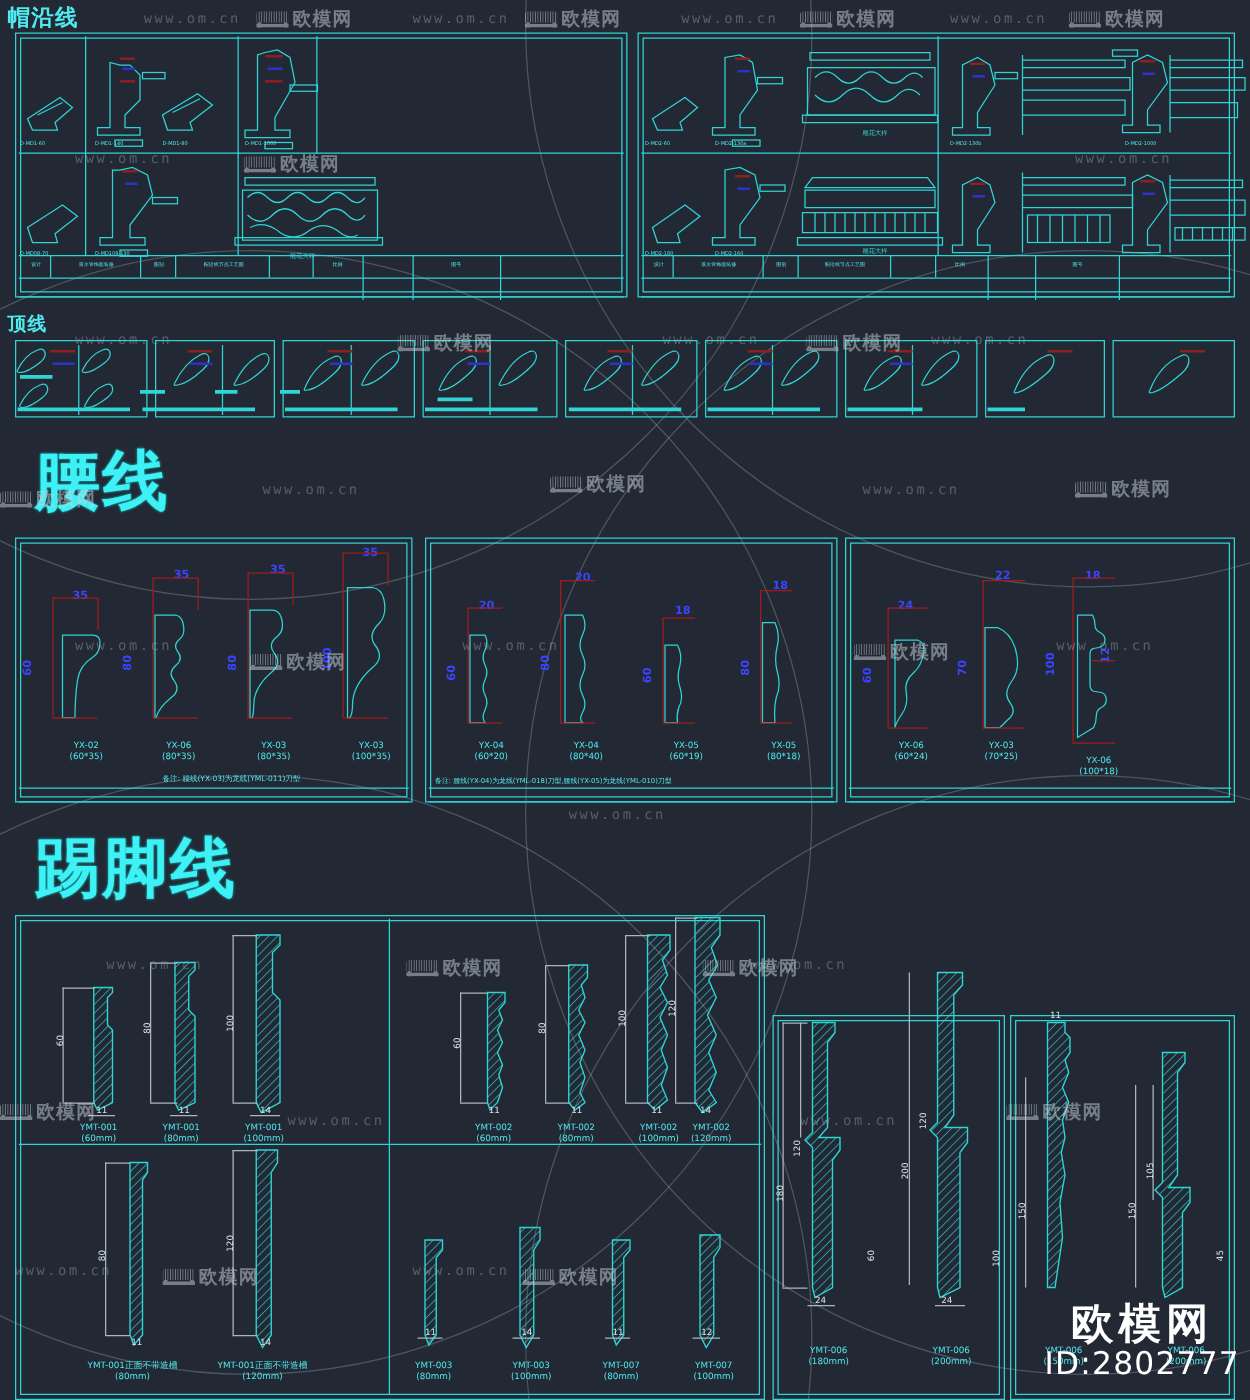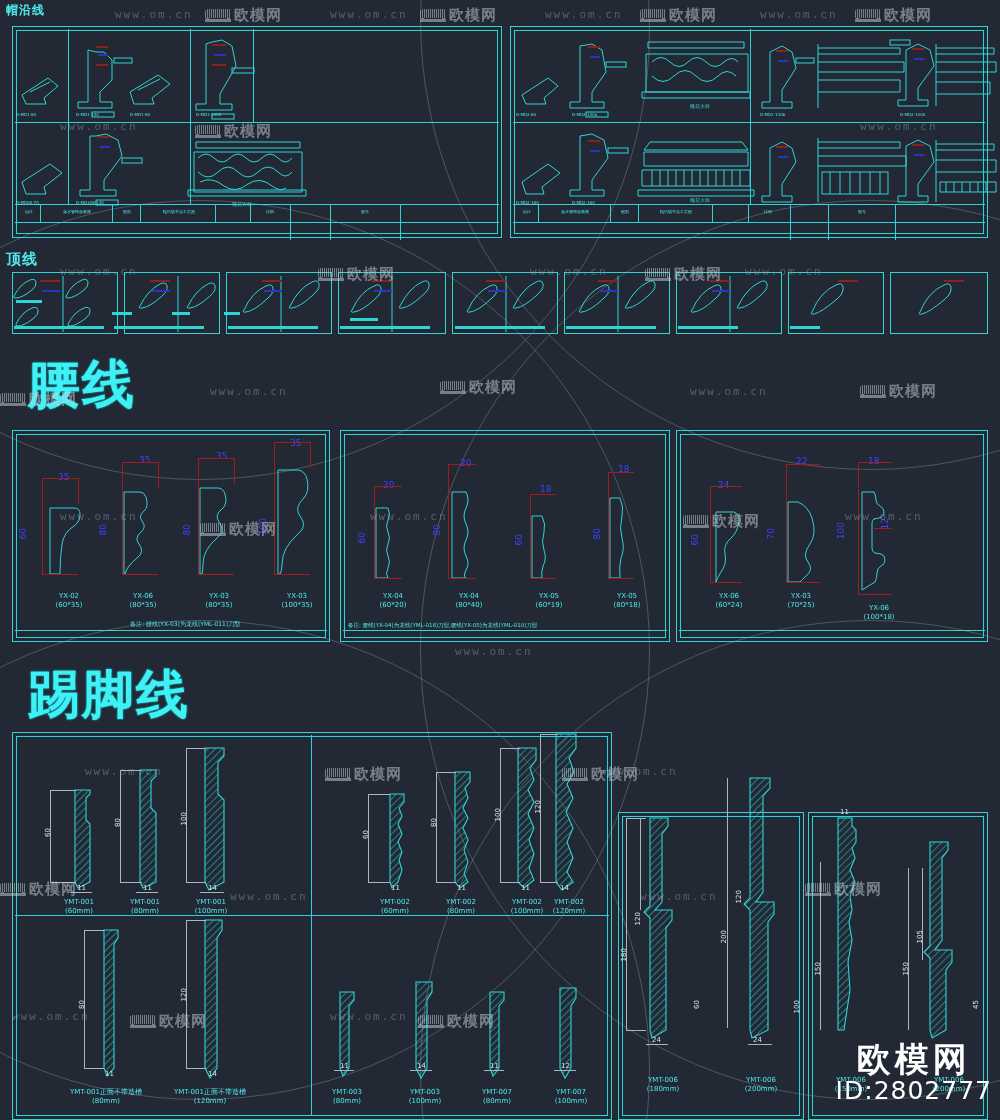--- a/index.html
+++ b/index.html
@@ -38,21 +38,21 @@
   .bigwm .id { font-size:25px; letter-spacing:1px; line-height:1.2;
                font-family:"DejaVu Sans","Liberation Sans",sans-serif; }
 
   
   .arc { position:absolute; border:1px solid rgba(190,200,210,.28);
          border-radius:50%; pointer-events:none; }
 
   
   .lbl { position:absolute; color:#4fe9ee; font-size:7px; text-align:center;
          line-height:1.25; white-space:nowrap; }
-  .dim { position:absolute; color:#3b44ff; font-weight:normal; font-size:9px; }
+  .dim { position:absolute; color:#3b44ff; font-weight:bold; font-size:9px; }
   .dim-v { writing-mode:vertical-rl; transform:rotate(180deg); }
   .dimw { position:absolute; color:#d8e2e8; font-size:7px; }
   .redline { position:absolute; background:#a01c1c; }
   .redv { width:1px; } .redh { height:1px; }
   .whiteline{ position:absolute; background:#aab6bf; }
   .whv{width:1px;} .whh{height:1px;}
   svg { position:absolute; overflow:visible; }
   .sk { fill:none; stroke:#2fd4d4; stroke-width:1; }
   .sk-h { fill:url(#hatch); stroke:#2fd4d4; stroke-width:1.1; }
   .tiny { position:absolute; background:#2fd4d4; height:3px; }
@@ -70,21 +70,21 @@
 <div class="arc" style="left:420px;top:620px;width:900px;height:900px;"></div>
 
 <svg width="0" height="0" style="position:absolute">
   <defs>
     <pattern id="hatch" width="5" height="5" patternUnits="userSpaceOnUse" patternTransform="rotate(45)">
       <line x1="0" y1="0" x2="0" y2="5" stroke="#2fd4d4" stroke-width="1"></line>
     </pattern>
   </defs>
 </svg>
 
-<div class="hd-small" style="left:6px;top:2px;font-size:12px;">帽沿线</div>
+<div class="hd-small" style="left:6px;top:2px;font-size:18px;">帽沿线</div>
 
 <div class="panel" style="left:12px;top:26px;width:490px;height:212px;">
   <div class="panel-in"></div>
 </div>
 <div>
   <div class="whiteline" style="left:15px;top:122px;width:484px;height:1px;background:#2fd4d4;"></div>
   <div class="whiteline" style="left:68px;top:29px;width:1px;height:94px;background:#2fd4d4;"></div>
   <div class="whiteline" style="left:190px;top:29px;width:1px;height:94px;background:#2fd4d4;"></div>
   <div class="whiteline" style="left:253px;top:29px;width:1px;height:94px;background:#2fd4d4;"></div>
   <div class="whiteline" style="left:68px;top:122px;width:1px;height:82px;background:#2fd4d4;"></div>

